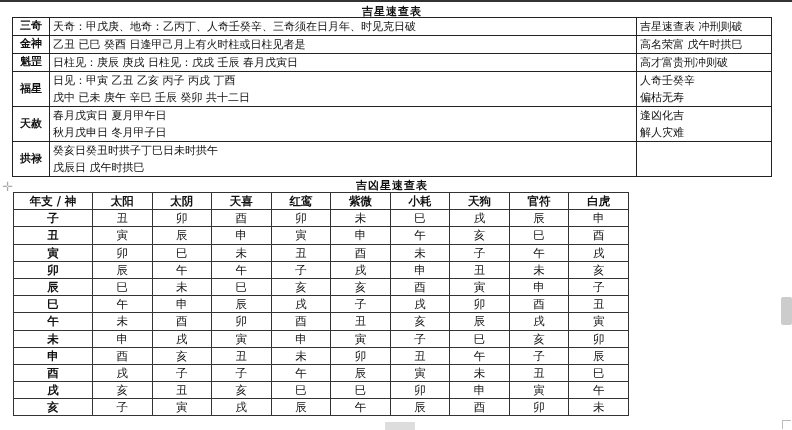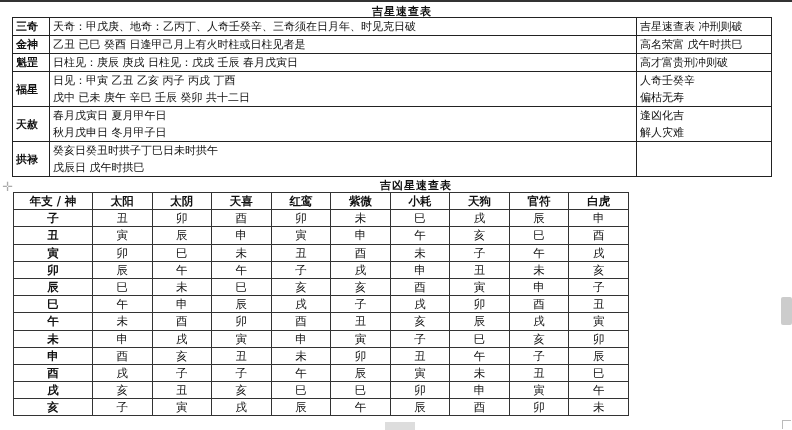--- a/index.html
+++ b/index.html
@@ -9,29 +9,29 @@
     font-family:"DejaVu Sans", sans-serif;
     color:#111;
   }
   .topline {
     position:absolute; left:0; top:0; width:792px; height:2px; background:#333;
   }
   .title {
     position:absolute; font-family:"DejaVu Serif", serif; font-weight:bold;
     font-size:11px; color:#111; letter-spacing:1px;
   }
-  #title1 { left:372px; top:4px; }
-  #title2 { left:380px; top:178px; }
+  #title1 { left:362px; top:4px; }
+  #title2 { left:356px; top:178px; }
   table { border-collapse:collapse; position:absolute; }
   #t1 { left:12px; top:17px; width:760px; }
   #t1 td {
     border:1px solid #222; font-size:11px; padding:0 3px; line-height:17px;
     vertical-align:middle;
   }
-  #t1 td.name { width:30px; text-align:left; font-weight:bold; font-size:11px; }
+  #t1 td.name { width:30px; text-align:center; font-weight:bold; font-size:11px;font-family:Liberation Mono, monospace; }
   #t1 td.desc { width:580px; }
   #t1 td.note { width:128px; }
   #t2 { left:13px; top:192px; width:616px; table-layout:fixed; }
   #t2 th, #t2 td {
     border:1px solid #333; text-align:center; font-size:11.5px;
     height:16.2px; padding:0; line-height:16px;
   }
   #t2 th { font-weight:bold; }
   #t2 td.rowhead { font-weight:bold; }
   .move-handle {

